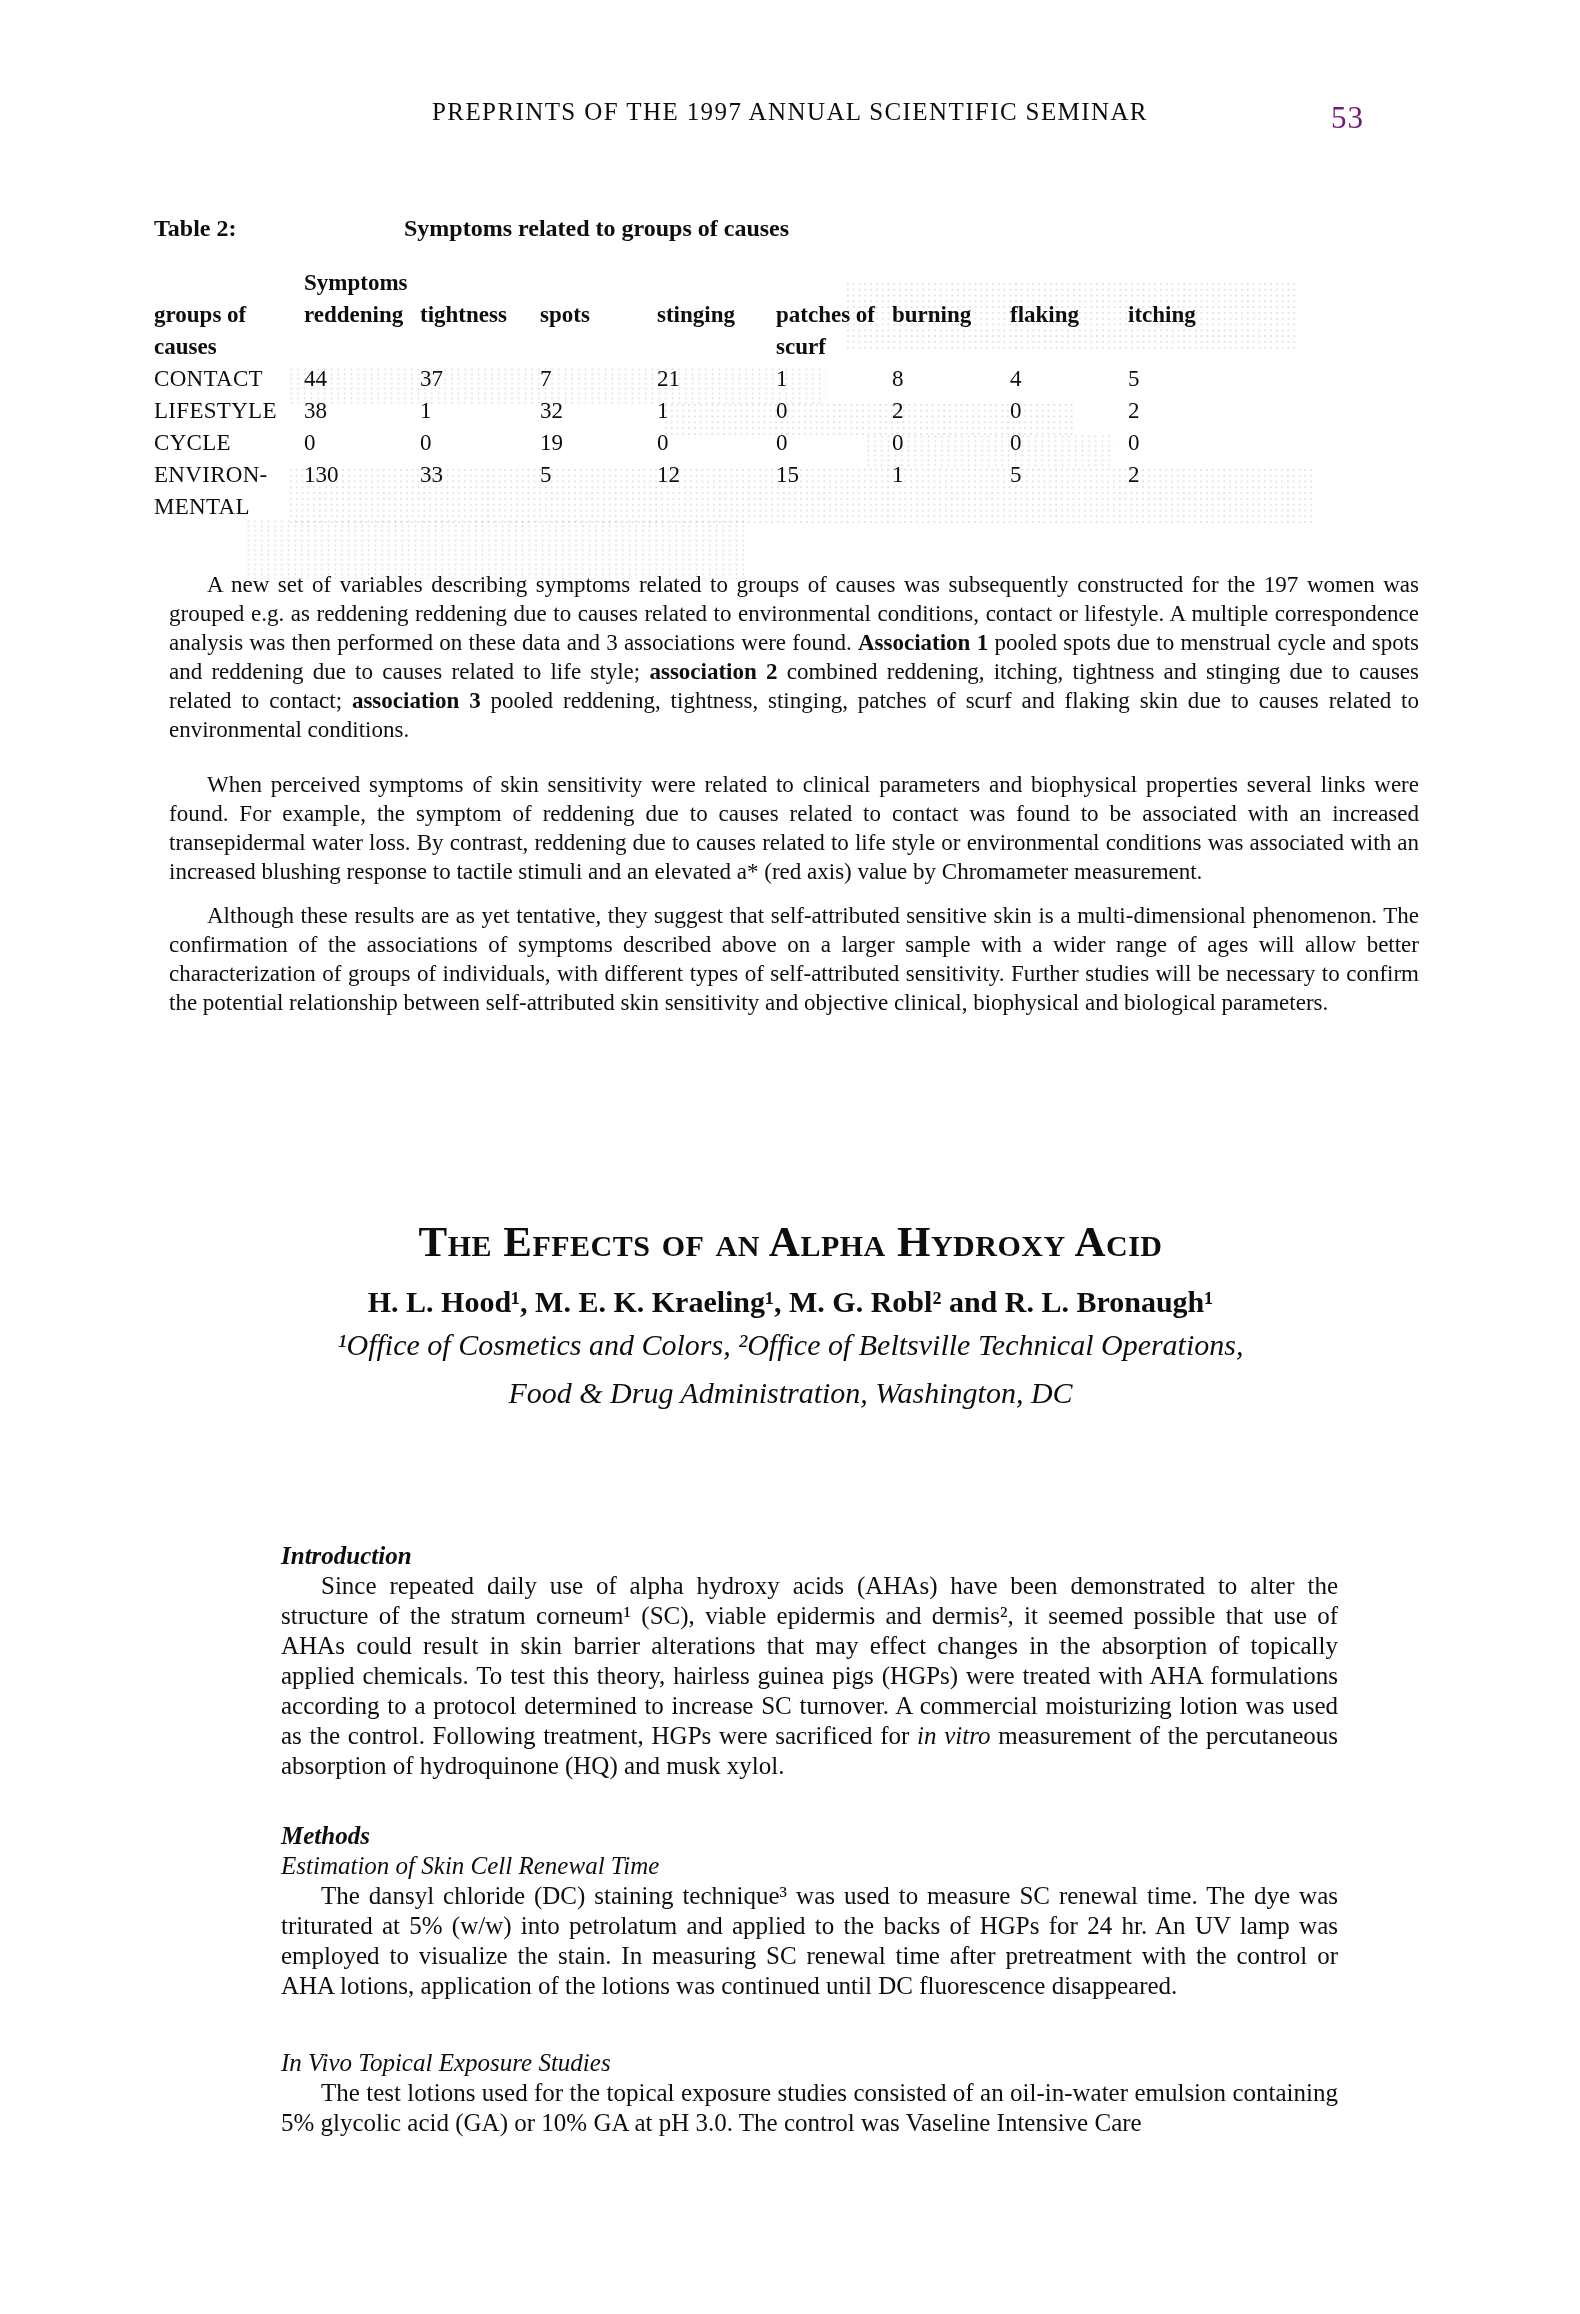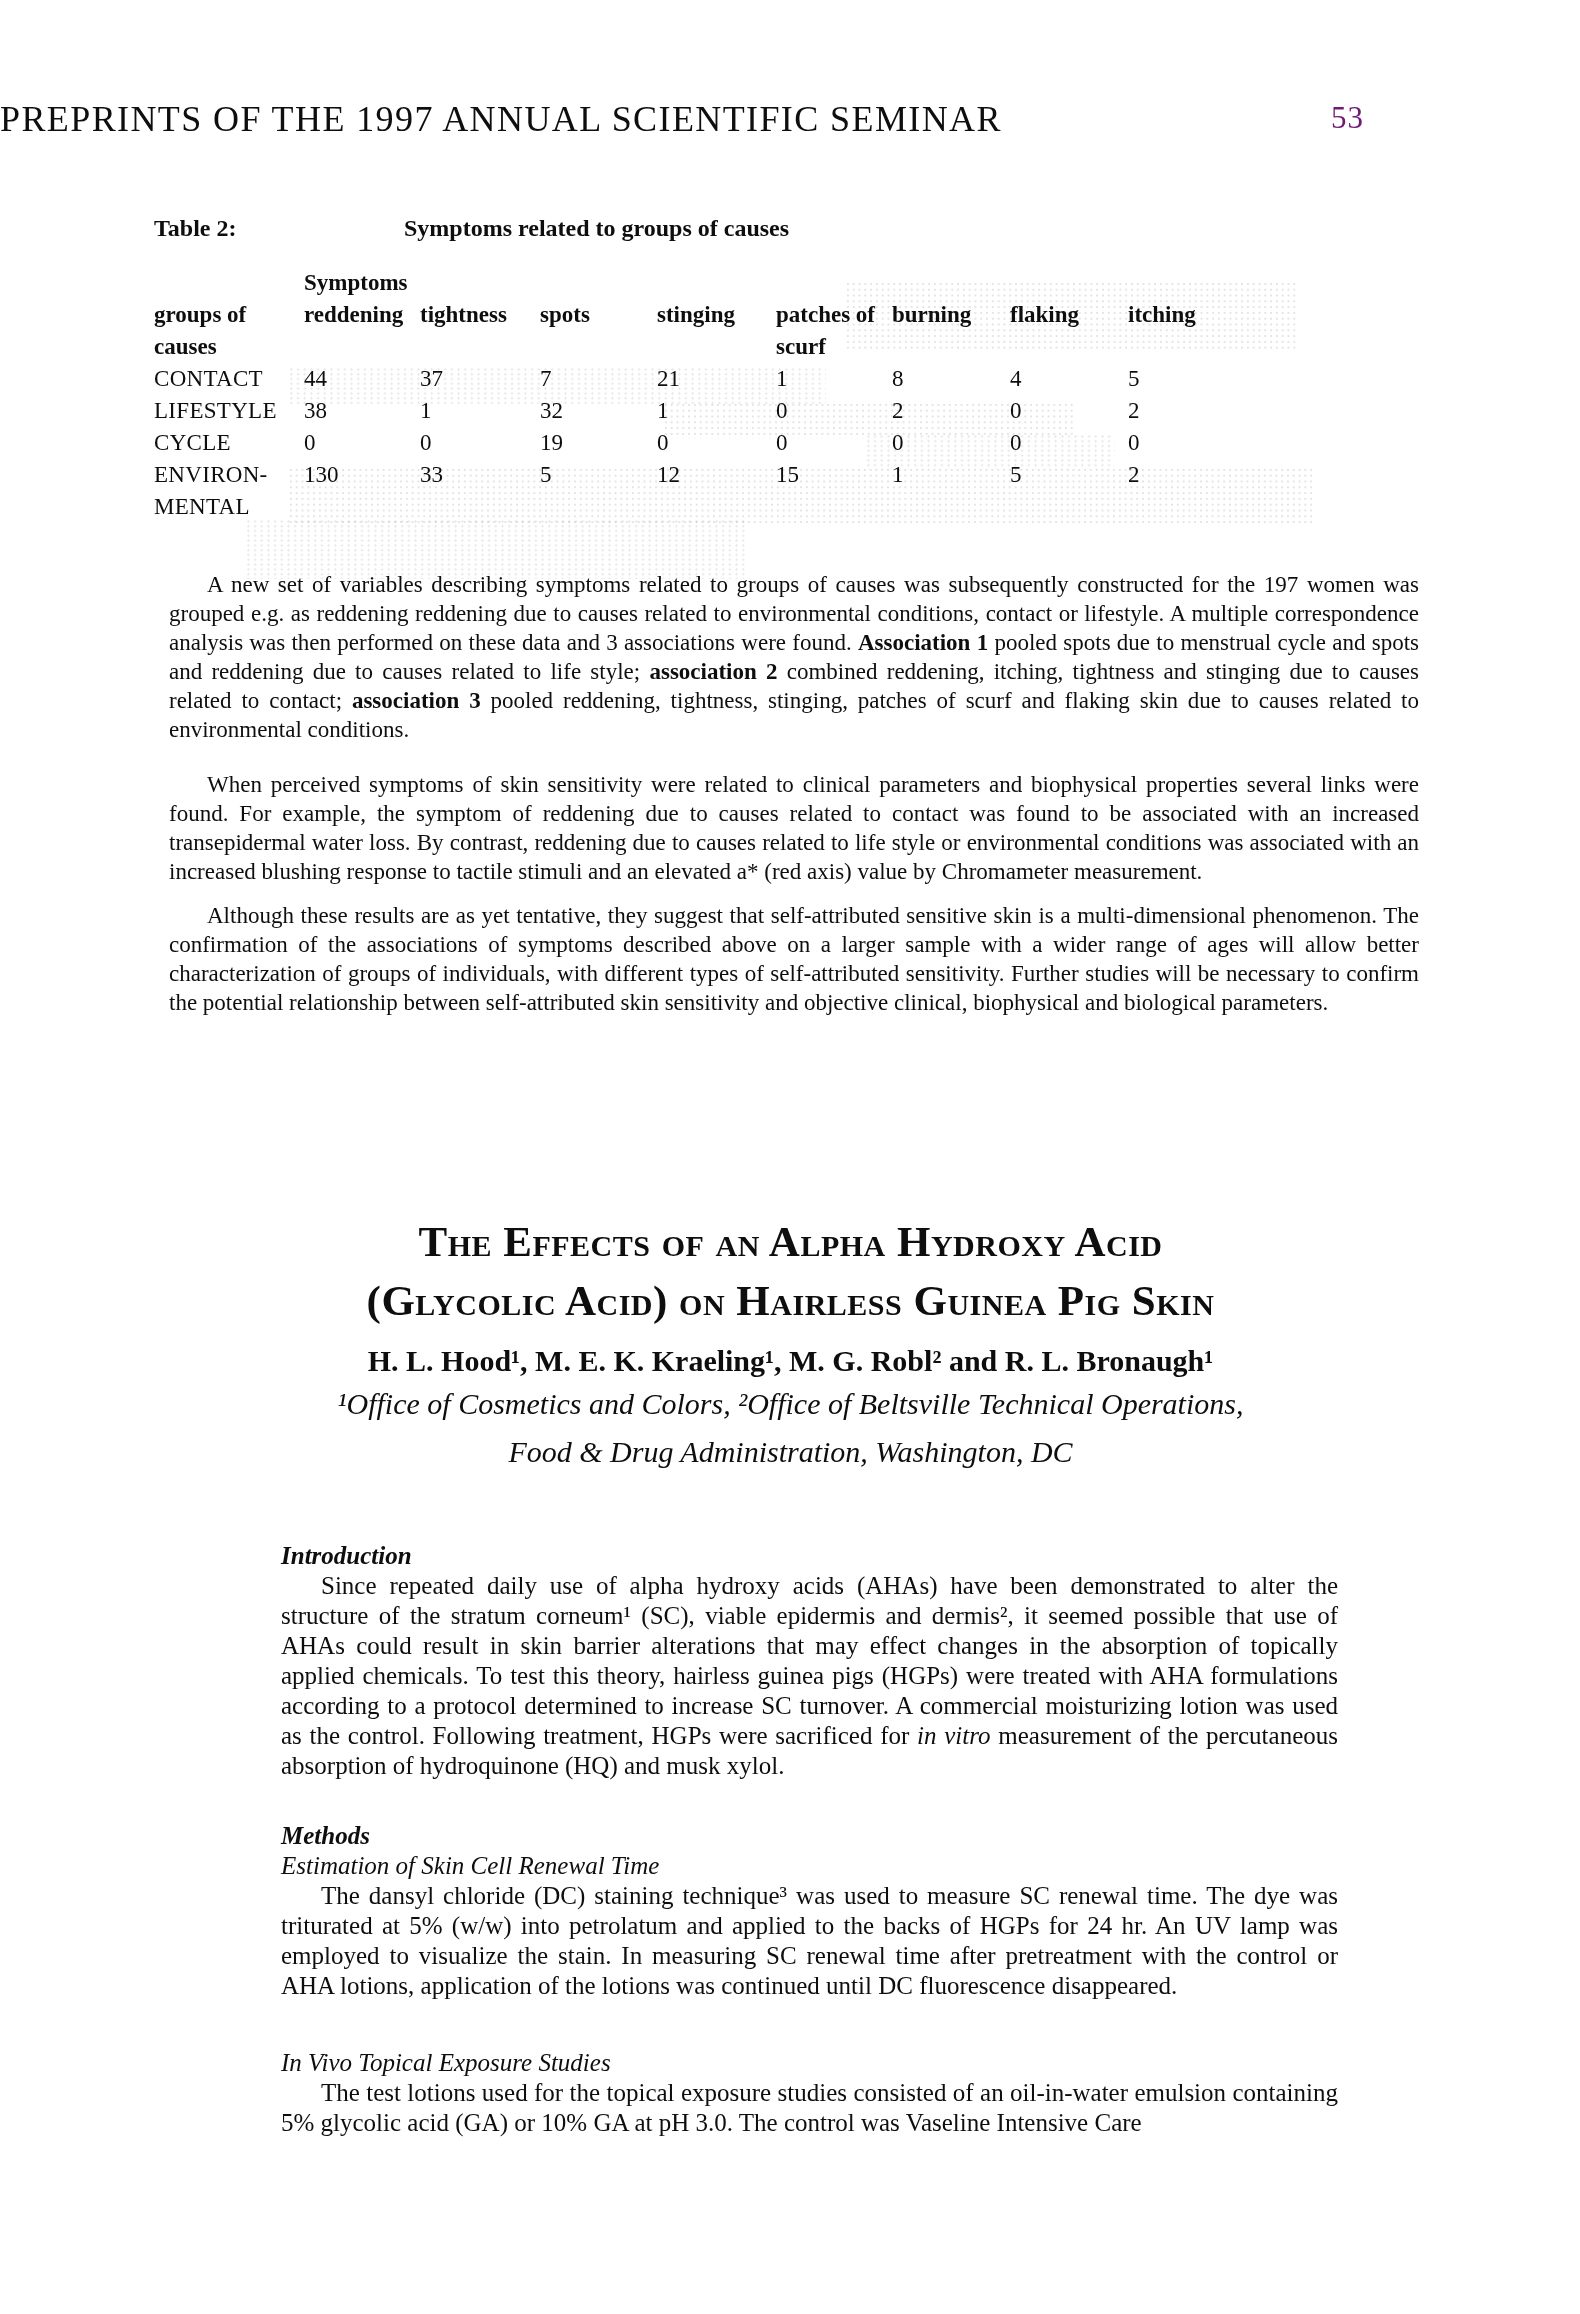--- a/index.html
+++ b/index.html
@@ -8,22 +8,22 @@
     width:1580px;height:2314px;
     margin:0 auto;
     background:#ffffff;
     font-family:"Liberation Serif", serif;
     color:#0e0e0e;
     overflow:hidden;
   }
   
   .running-head{position:absolute;top:98px;left:0;width:1580px;}
   .running-title{
-    width:100%;text-align:left;
-    font-size:36px;letter-spacing:1.4px;
+    width:100%;text-align:center;
+    font-size:25px;letter-spacing:1.4px;
     font-variant:normal;
   }
   .page-number{
     position:absolute;top:1.9px;left:1331px;
     font-size:31px;letter-spacing:1px;color:#701a75;
   }
   
   .table-section{position:absolute;top:215px;left:154px;width:1153px;}
   .table-caption-row{display:flex;font-weight:bold;font-size:24px;margin-bottom:25px;align-items:center;}
   .tbl-label{width:250px;flex:0 0 250px;}
@@ -158,21 +158,20 @@
 
   <div class="body-block">
     <p class="gap-after"><span>A new set of variables describing symptoms related to groups of causes was subsequently constructed for the 197 women  was grouped e.g. as reddening reddening due to causes related to environmental conditions, contact or lifestyle.   A multiple correspondence analysis was then performed on these data and 3 associations were found.  </span><span class="bold">Association 1</span><span> pooled  spots due to menstrual cycle and spots and reddening due to causes related to life style; </span><span class="bold">association 2</span><span> combined  reddening, itching, tightness and stinging due to causes related to contact; </span><span class="bold">association 3</span><span> pooled reddening, tightness, stinging, patches of scurf and flaking skin due to causes related to environmental conditions.</span></p>
     <p>When perceived symptoms of skin sensitivity were related to clinical parameters and biophysical properties several links were found.   For example, the symptom of reddening due to causes related to contact was found to be associated with an increased transepidermal water loss.  By contrast, reddening due to causes related to life style or environmental conditions was associated with an increased blushing response to tactile stimuli and an elevated a* (red axis) value by Chromameter measurement.</p>
     <p>Although these results are as yet tentative, they suggest that self-attributed sensitive skin is a multi-dimensional phenomenon.  The confirmation of the associations of symptoms described above on a larger sample with a wider range of ages will allow better characterization of groups of individuals, with different types of self-attributed sensitivity.  Further studies will be necessary to confirm the potential relationship between self-attributed skin sensitivity and objective clinical, biophysical and biological parameters.</p>
   </div>
 
   <div class="article-head">
     <div class="article-title">
       <div>The Effects of an Alpha Hydroxy Acid</div>
-      <div>(Glycolic Acid) on Hairless Guinea Pig Skin</div>
     </div>
     <div class="authors">H. L. Hood¹, M. E. K. Kraeling¹, M. G. Robl² and R. L. Bronaugh¹</div>
     <div class="affiliation">¹Office of Cosmetics and Colors, ²Office of Beltsville Technical Operations,</div>
     <div class="affiliation">Food &amp; Drug Administration, Washington, DC</div>
   </div>
 
   <div class="article-sec sec-intro">
     <p class="sec-h">Introduction</p>
     <p class="txt"><span>Since repeated daily use of alpha hydroxy acids (AHAs) have been demonstrated to alter the structure of the stratum corneum¹ (SC), viable epidermis and dermis², it seemed possible that use of AHAs could result in skin barrier alterations that may effect changes in the absorption of topically applied chemicals.   To test this theory, hairless guinea pigs (HGPs) were treated with AHA formulations according to a protocol determined to increase SC turnover.   A commercial moisturizing lotion was used as the control.  Following treatment, HGPs were sacrificed for </span><span class="ital">in vitro</span><span> measurement of the percutaneous absorption of hydroquinone (HQ) and musk xylol.</span></p>
   </div>

